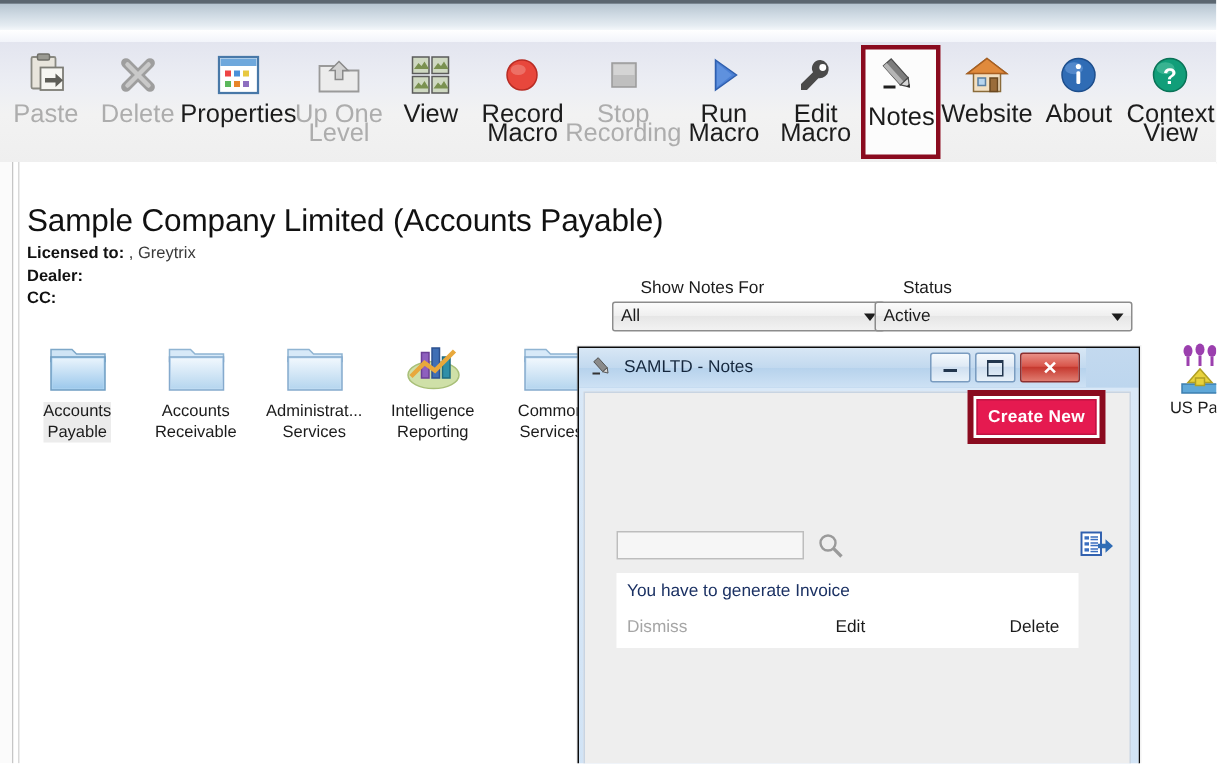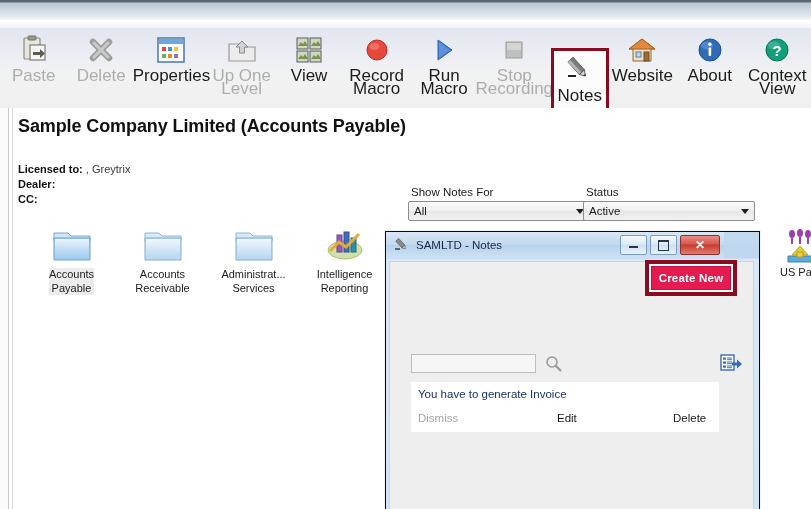--- a/index.html
+++ b/index.html
@@ -24,37 +24,37 @@
   .ribbon-inner{position:absolute;left:0;top:0;width:811px;height:80px;display:flex;
     align-items:flex-start;}
   .tb-item{position:relative;width:73px;height:78px;display:flex;flex-direction:column;
     align-items:center;justify-content:flex-start;padding-top:6px;box-sizing:border-box;
     cursor:default;}
   .tb-ico{width:34px;height:32px;display:flex;align-items:center;justify-content:center;
     margin-bottom:3px;}
   .tb-lab{font-size:17px;color:#1c1c1c;text-align:center;line-height:13px;letter-spacing:0px;}
   .tb-item.disabled .tb-lab{color:#adadad;}
   .tb-item.hl{border:3px solid #8a0b1f;background:#fcfcfc;height:76px;width:62px;
-     margin-top:20px;padding-top:3px;}
+     margin-top:2px;padding-top:3px;}
 
   
   .client{position:absolute;left:0;top:108px;width:811px;height:401px;background:#ffffff;}
   .left-rail{position:absolute;left:0;top:0;width:8px;height:401px;
     background:#fbfbfb;border-right:1px solid #c6c6c6;}
   .left-rail2{position:absolute;left:9px;top:0;width:3px;height:401px;
     background:#ffffff;border-right:1px solid #d9d9d9;}
 
-  .page-title{position:absolute;left:18px;top:8px;font-size:18px;font-weight:bold;
+  .page-title{position:absolute;left:18px;top:28px;font-size:21px;font-weight:normal;
     color:#111;letter-spacing:-0.1px;white-space:nowrap;}
   .lic-block{position:absolute;left:18px;top:54px;font-size:11px;color:#111;line-height:15px;}
   .lic-key{font-weight:bold;}
   .lic-val{font-weight:normal;color:#3a3a3a;}
 
   
-  .folders{position:absolute;left:14px;top:118px;display:flex;gap:16px;padding-left:20px;}
+  .folders{position:absolute;left:14px;top:118px;display:flex;gap:4px;}
   .folder{width:75px;display:flex;flex-direction:column;align-items:center;cursor:default;}
   .folder .fico{width:44px;height:40px;margin-bottom:2px;}
   .folder .flab{font-size:11px;color:#1b1b1b;text-align:center;line-height:13.5px;}
   .folder.selected .flab{background:#ececec;}
 
   .folder-right{position:absolute;left:766px;top:118px;width:75px;
     display:flex;flex-direction:column;align-items:center;}
   .folder-right .flab{font-size:11px;color:#1b1b1b;text-align:center;line-height:13.5px;
      white-space:nowrap;}
 
@@ -84,21 +84,21 @@
   .dlg-body{position:absolute;left:3px;top:29px;width:365px;height:345px;
     background:#eeeeee;border:1px solid #c8d4e2;box-sizing:border-box;}
 
   .create-hl{position:absolute;left:645px;top:152px;width:92px;height:36px;
      border:4px solid #8a0b1f;box-sizing:border-box;background:#ffffff;
      display:flex;align-items:center;justify-content:center;}
   .create-btn{width:78px;height:22px;background:#e51a50;border:1px solid #c01243;
      display:flex;align-items:center;justify-content:center;cursor:pointer;}
   .create-btn span{font-size:11.5px;font-weight:bold;color:#ffffff;letter-spacing:0.2px;}
 
-  .lbl{position:absolute;font-size:11.5px;color:#1b1b1b;}
+  .lbl{position:absolute;font-size:11.5px;color:#1b1b1b;margin-left:16px;}
   .cmb{position:absolute;height:20px;border:1px solid #8c8c8c;border-radius:2px;
     background:linear-gradient(to bottom,#fbfbfb,#efefef 48%,#e6e6e6 50%,#f2f2f2);
     display:flex;align-items:center;box-sizing:border-box;cursor:pointer;}
   .cmb .ctext{font-size:11.5px;color:#1b1b1b;padding-left:5px;flex:1;}
   .cmb .carw{width:18px;display:flex;align-items:center;justify-content:center;}
   .tri-d{width:0;height:0;border-left:4px solid transparent;border-right:4px solid transparent;
     border-top:5px solid #1d1d1d;}
 
   .srch{position:absolute;left:411px;top:246px;width:125px;height:19px;
     border:1px solid #bdbdbd;background:#f6f6f6;box-sizing:border-box;}
@@ -204,40 +204,49 @@
       <div class="tb-item">
         <div class="tb-ico">
           <svg width="26" height="26" viewBox="0 0 26 26">
             <circle cx="13" cy="13" r="10" fill="#e8473c" stroke="#b82c24" stroke-width="1"></circle>
             <ellipse cx="10.5" cy="9.5" rx="5" ry="3.5" fill="#f08a80" opacity="0.6"></ellipse>
           </svg>
         </div>
         <div class="tb-lab">Record Macro</div>
       </div>
 
+      <div class="tb-item disabled">
+        <div class="tb-ico">
+          <svg width="24" height="24" viewBox="0 0 24 24">
+            <rect x="4" y="4" width="16" height="16" fill="#bfbfbf" stroke="#9a9a9a"></rect>
+            <rect x="5" y="5" width="14" height="7" fill="#d4d4d4"></rect>
+          </svg>
+        </div>
+        <div class="tb-lab">Stop Recording</div>
+      </div>
+
       <div class="tb-item">
         <div class="tb-ico">
           <svg width="24" height="26" viewBox="0 0 24 26">
             <path d="M6 3 L20 13 L6 23 z" fill="#4a7fd4" stroke="#2f5fae" stroke-width="1"></path>
             <path d="M7 5 L17 13 L7 21 z" fill="#6e9de4" opacity="0.6"></path>
           </svg>
         </div>
         <div class="tb-lab">Run Macro</div>
       </div>
 
-      <div class="tb-item disabled">
-        <div class="tb-ico">
-          <svg width="24" height="24" viewBox="0 0 24 24">
-            <rect x="4" y="4" width="16" height="16" fill="#bfbfbf" stroke="#9a9a9a"></rect>
-            <rect x="5" y="5" width="14" height="7" fill="#d4d4d4"></rect>
-          </svg>
-        </div>
-        <div class="tb-lab">Stop Recording</div>
-      </div>
-
+      <div class="tb-item">
+        <div class="tb-ico">
+          <svg width="28" height="26" viewBox="0 0 28 26">
+            <path d="M17 3 a5.5 5.5 0 0 0 -5 8.2 L4 19 l0 4 h4 l7.6 -7.8 A5.5 5.5 0 1 0 17 3 z" fill="#4a4a4a"></path>
+            <circle cx="18.5" cy="8" r="2.3" fill="#ffffff"></circle>
+          </svg>
+        </div>
+        <div class="tb-lab">Edit Macro</div>
+      </div>
 
       <div class="tb-item hl">
         <div class="tb-ico">
           <svg width="30" height="28" viewBox="0 0 30 28">
             <g transform="rotate(-42 16 13)">
               <rect x="11" y="-1" width="7" height="17" fill="#7d7d7d" stroke="#4b4b4b" stroke-width="0.8"></rect>
               <rect x="11" y="-1" width="3" height="17" fill="#b5b5b5"></rect>
               <path d="M11 16 l3.5 5 l3.5 -5 z" fill="#d8d8d8" stroke="#4b4b4b" stroke-width="0.8"></path>
               <path d="M13 19.5 l1.5 2 l1.5 -2 z" fill="#2a2a2a"></path>
             </g>

